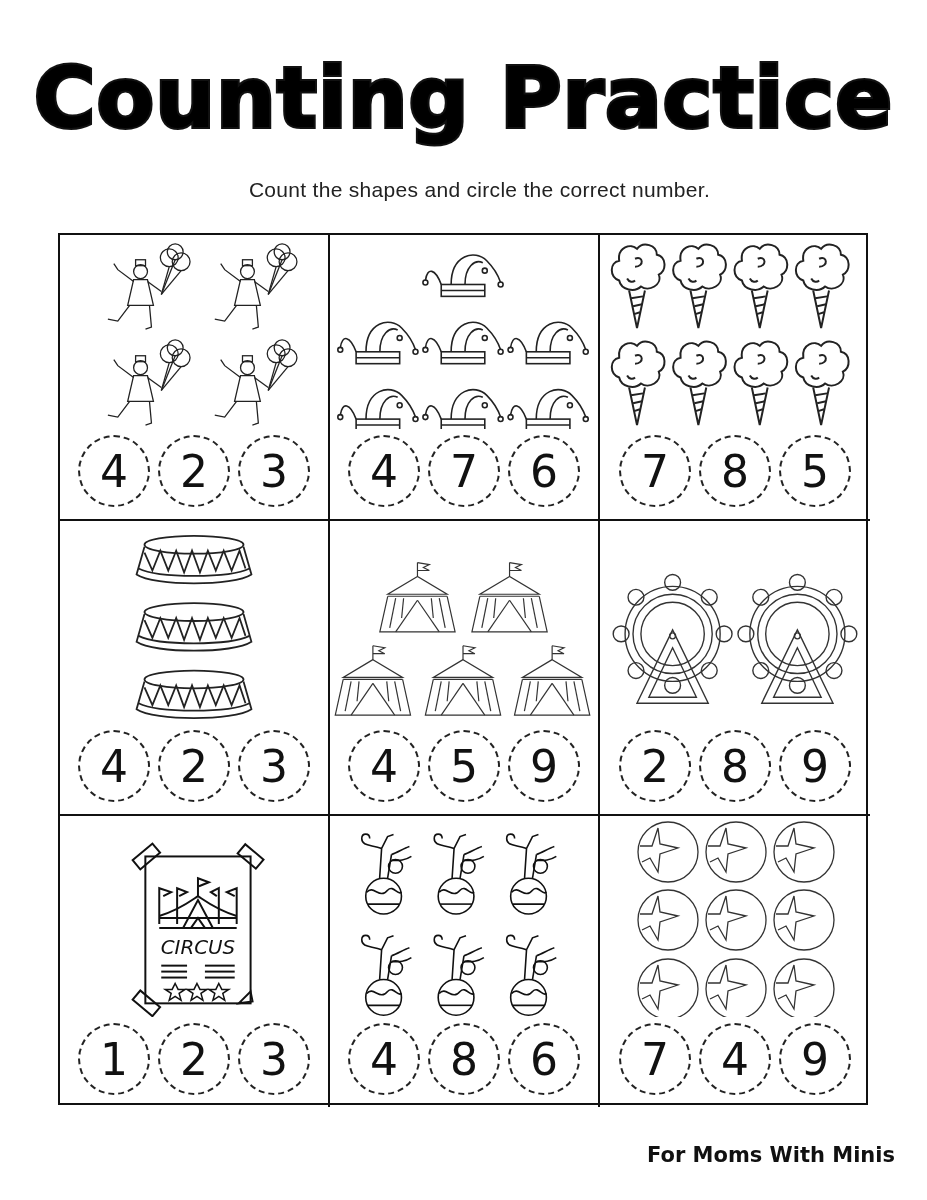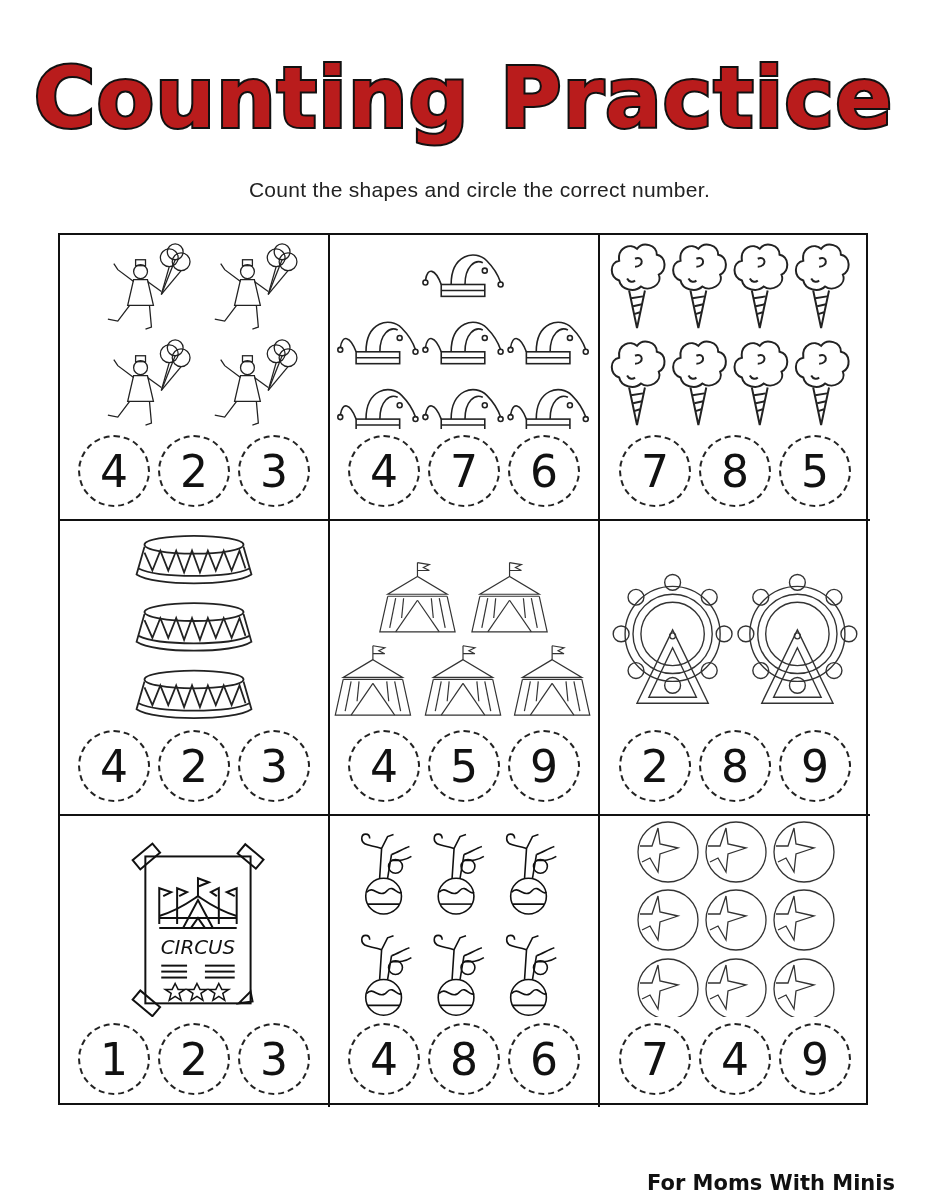--- a/index.html
+++ b/index.html
@@ -1,20 +1,20 @@
 <!DOCTYPE html>
 <html><head>
 <meta charset="utf-8">
 <style>
   html, body { margin:0; padding:0; background:#ffffff; }
   body { width:927px; height:1200px; position:relative; overflow:hidden; font-family:"DejaVu Sans", sans-serif; color:#111; }
   .title {
     position:absolute; left:0; top:48px; width:927px; text-align:center;
     font-family:"DejaVu Sans", sans-serif; font-weight:bold; font-size:84px; letter-spacing:1px;
-    color:#b91c1c; -webkit-text-stroke:4px #111; paint-order:stroke fill; line-height:100px;
+    color:#000000; -webkit-text-stroke:4px #111; paint-order:stroke fill; line-height:100px;
   }
   .subtitle {
     position:absolute; left:16px; top:178px; width:927px; text-align:center;
     font-family:"Liberation Sans", sans-serif; font-size:21px; color:#222; letter-spacing:0.3px;
   }
   .grid {
     position:absolute; left:58px; top:233px; width:810px; height:872px;
     border:2px solid #111; box-sizing:border-box;
     display:grid; grid-template-columns:270px 270px 270px; grid-template-rows:286px 295px 291px;
   }
@@ -23,21 +23,21 @@
   .cell.r2 { border-bottom:none; }
   .pics { position:absolute; left:0; top:0; right:0; bottom:90px;font-style:italic; }
   .pics svg { width:100%; height:100%; }
   .choices { position:absolute; left:0; right:0; bottom:6px; height:78px; display:flex; justify-content:center; gap:8px; }
   .choice {
     width:72px; height:72px; border-radius:50%; border:2.5px dashed #222; box-sizing:border-box;
     display:flex; align-items:center; justify-content:center;
     font-family:"DejaVu Sans", sans-serif; font-size:44px; color:#111; cursor:pointer; background:#fff;
   }
   .footer {
-    position:absolute; right:32px; top:1143px; font-family:"DejaVu Sans", sans-serif; font-weight:bold; font-size:21px; color:#111;margin-top:28px;
+    position:absolute; right:32px; top:1143px; font-family:"DejaVu Sans", sans-serif; font-weight:bold; font-size:21px; color:#111;
   }
 </style>
 </head>
 <body>
 
 <div class="title">Counting Practice</div>
 <div class="subtitle">Count the shapes and circle the correct number.</div>
 
 <div class="grid">
 

